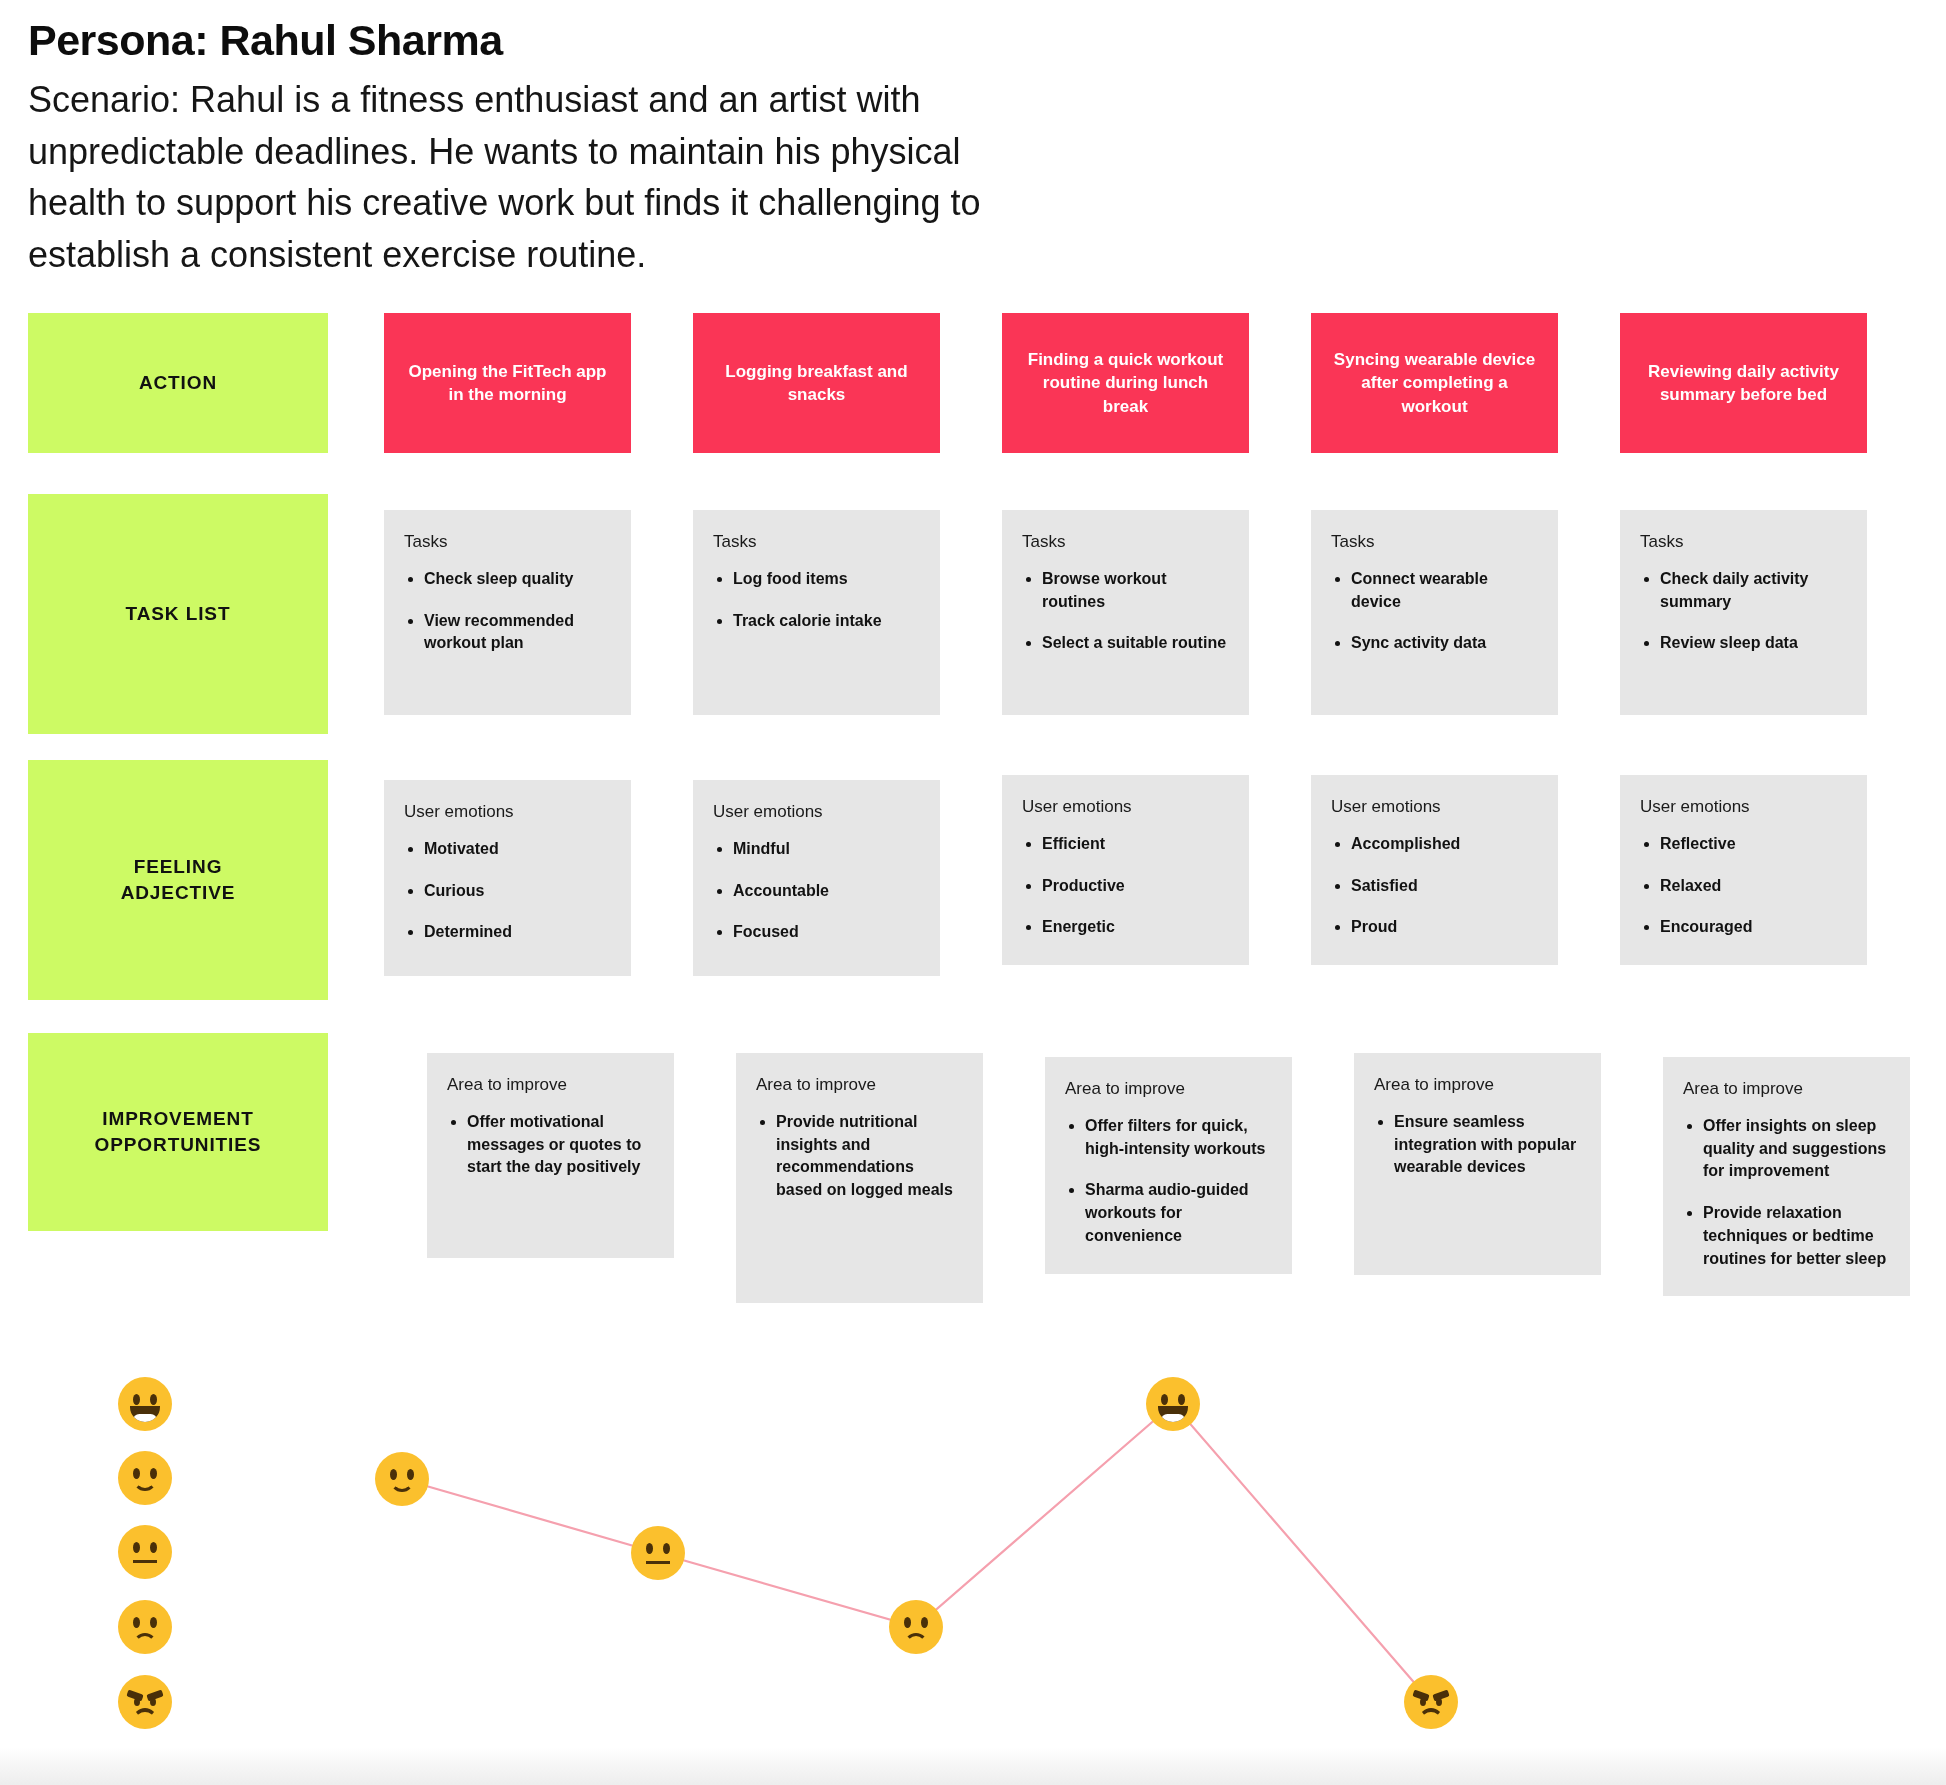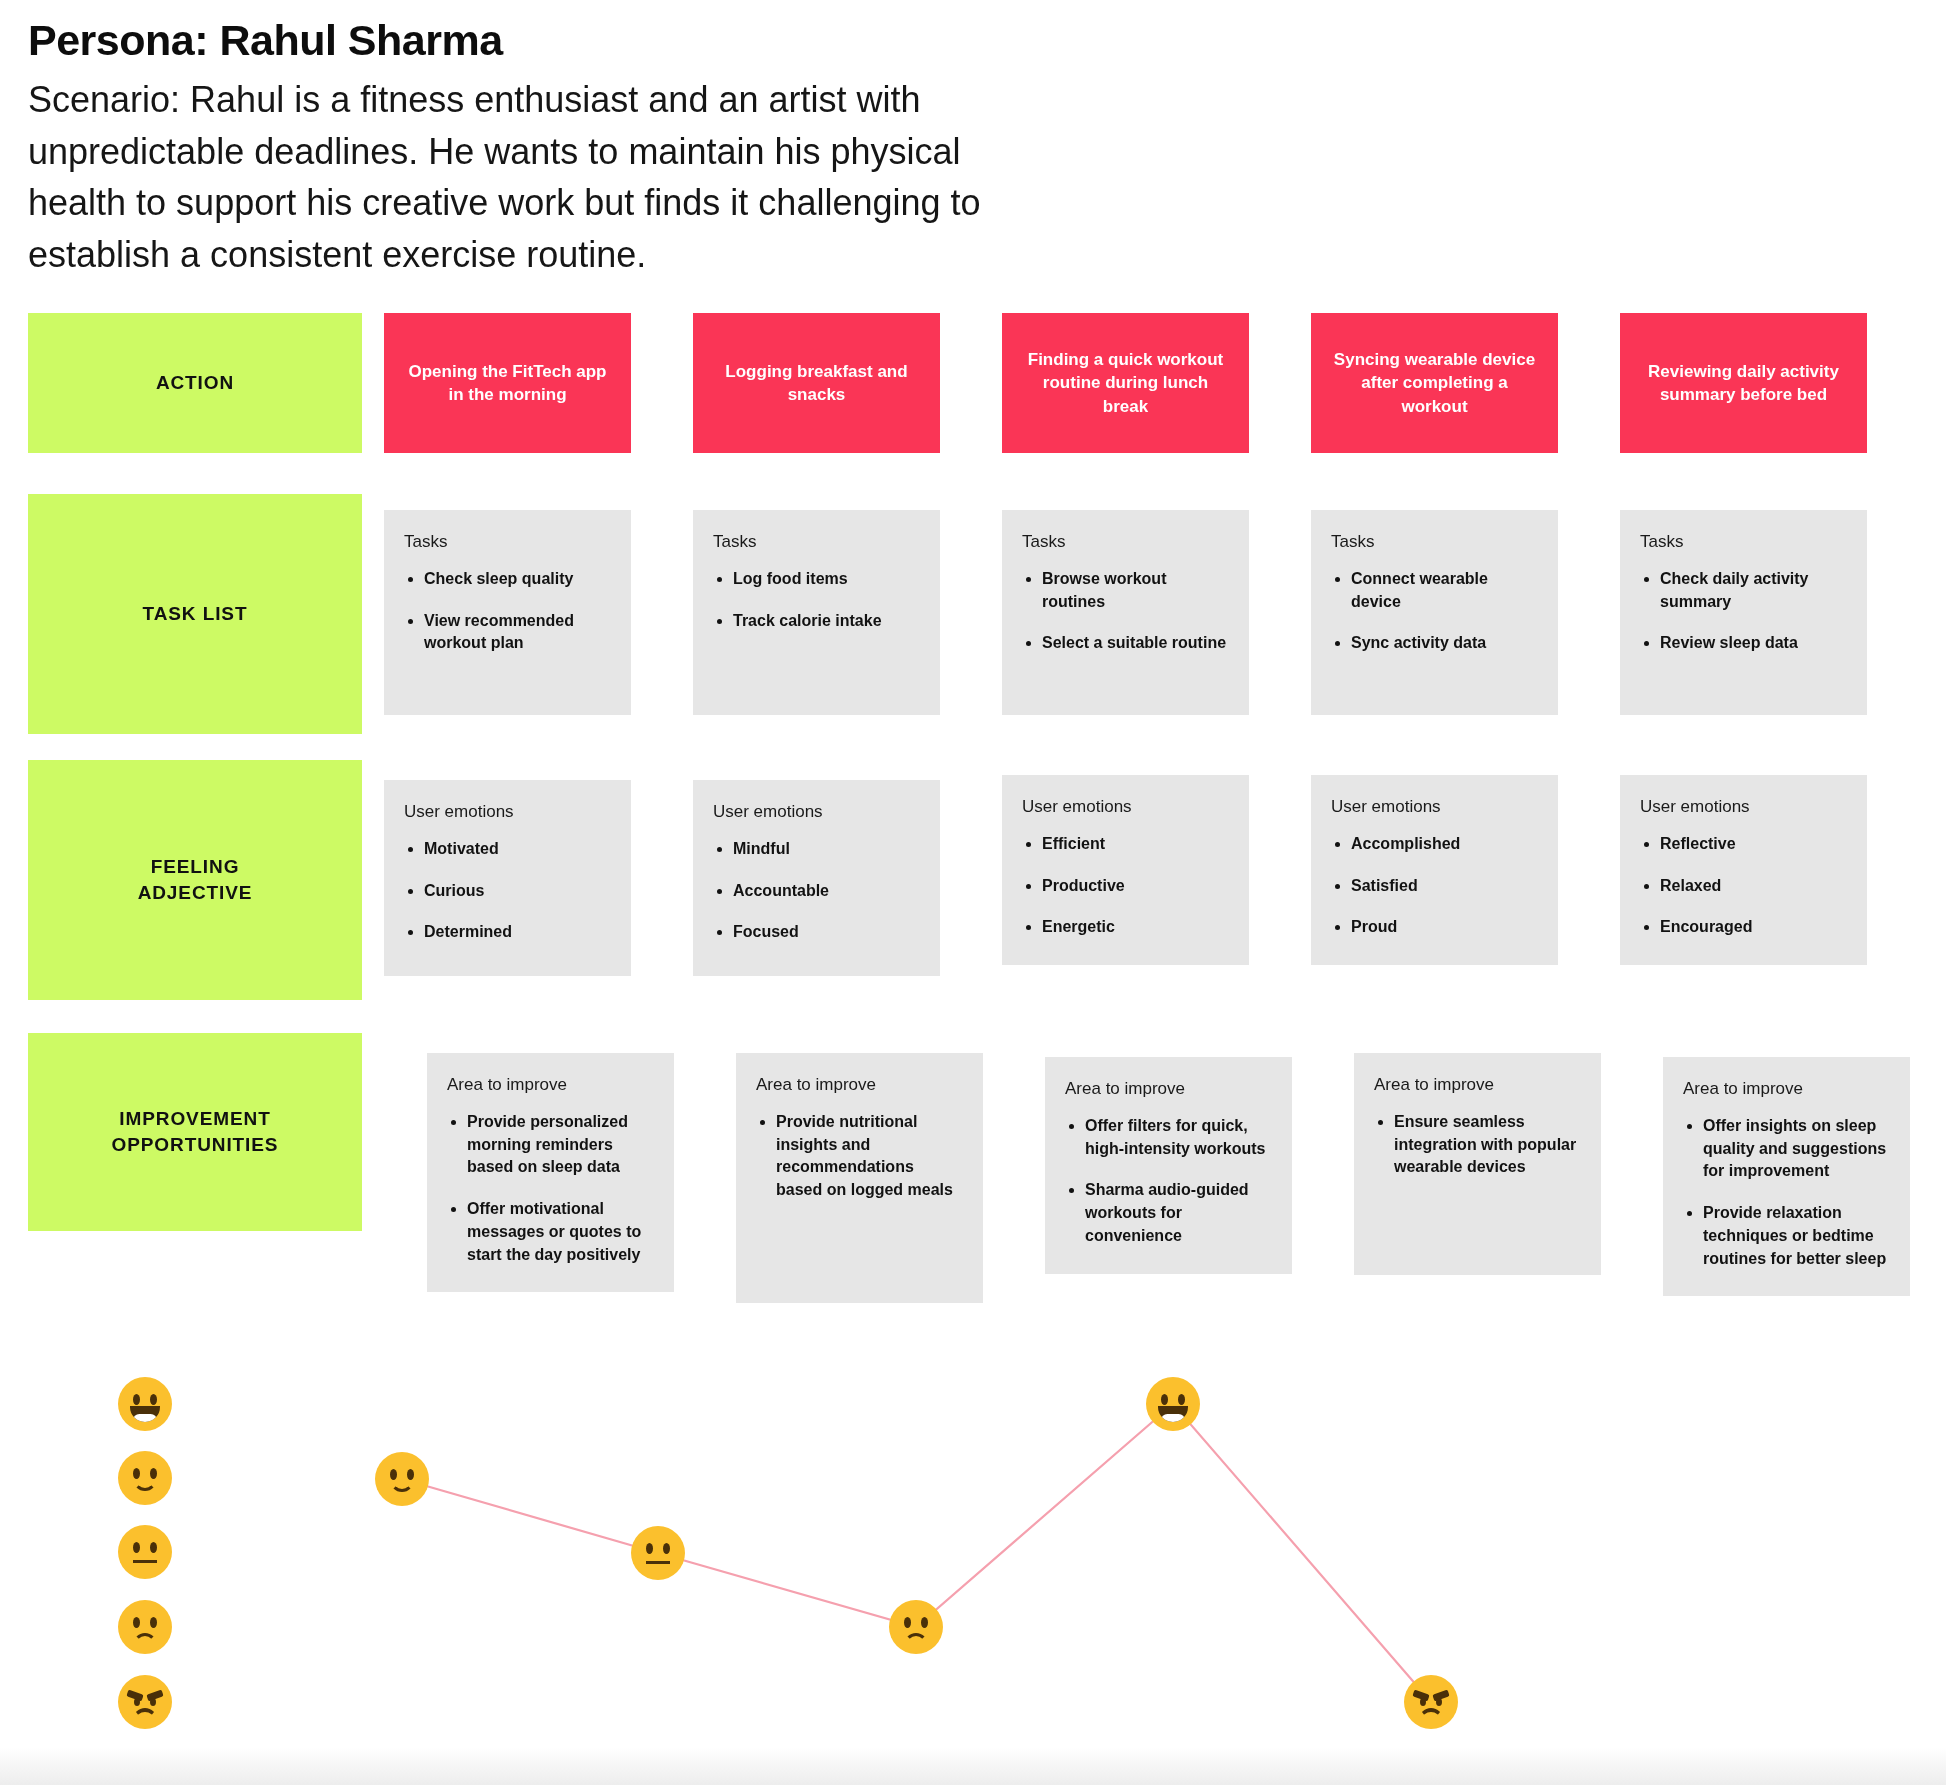--- a/index.html
+++ b/index.html
@@ -44,21 +44,21 @@
   }
   .row { position: relative; }
 
   .rowlabel {
     position: absolute;
     background: #cdfa64;
     display: flex;
     align-items: center;
     justify-content: center;
     text-align: center;
-    width: 334px;
+    width: 300px;
     left: 0;
   }
   .rowlabel span {
     font-size: 19px;
     font-weight: 700;
     letter-spacing: 0.9px;
     color: #111111;
     line-height: 1.35;
     white-space: pre-line;
   }
@@ -422,21 +422,20 @@
     <div class="row" style="height:290px;">
       <div class="rowlabel" style="top:-10px; height:198px;">
         <span>IMPROVEMENT
 OPPORTUNITIES</span>
       </div>
       <div class="cards" style="top:10px; align-items:flex-start;padding-left:43px;">
         <div class="card">
           <div class="info-card" style="min-height:205px;">
             <div class="card-title">Area to improve</div>
             <ul>
-              <li>Provide personalized morning reminders based on sleep data</li>
               <li>Offer motivational messages or quotes to start the day positively</li>
             </ul>
           </div>
         </div>
         <div class="card">
           <div class="info-card" style="min-height:250px;">
             <div class="card-title">Area to improve</div>
             <ul>
               <li>Provide nutritional insights and recommendations based on logged meals</li>
             </ul>

